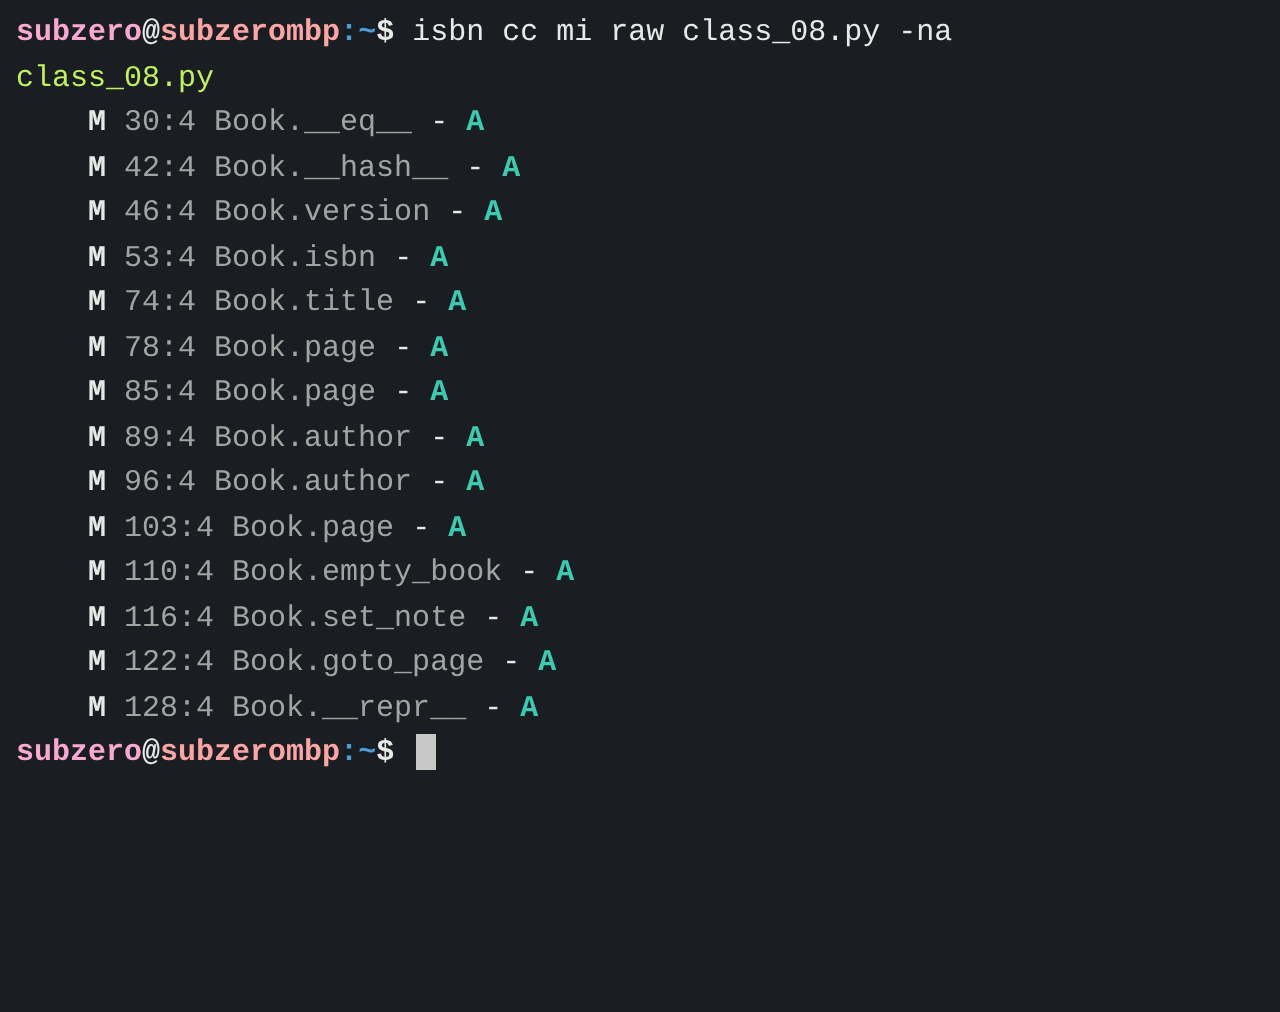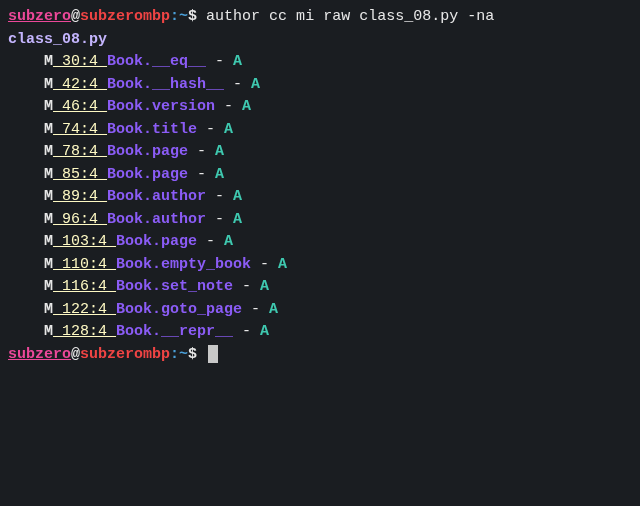--- a/index.html
+++ b/index.html
@@ -14,56 +14,57 @@
       height: 506px;
       overflow: hidden;
       font-weight: bold;
     }
     .terminal {
       padding: 6px 8px;
     }
     .line {
       white-space: pre;
     }
-    .user { color: #ec4899; text-decoration: underline; }
+    .user { color: #f9a8d4; }
     .at { color: #e8e8e8; }
-    .host { color: #ef4444; margin-top: 34px; }
+    .host { color: #fca5a5; margin-top: 34px; }
     .path { color: #4a9fd8; }
     .dollar { color: #e8e8e8; }
     .cmd { color: #e8e8e8; font-weight: normal; }
-    .filename { color: #c4b5fd; font-weight: bold; }
+    .filename { color: #bef264; font-weight: normal; }
     .kind-m { color: #e8e8e8; }
     .kind-c { color: #3fc9b0; }
-    .loc { color: #fef9c3; font-weight: normal; text-decoration: underline; }
-    .name { color: #8b5cf6; font-weight: bold; }
+    .loc { color: #a3a3a3; font-weight: normal; }
+    .name { color: #a3a3a3; font-weight: normal; }
     .dash { color: #e8e8e8; font-weight: normal; }
     .grade { color: #3fc9b0; }
     .cursor {
       display: inline-block;
       width: 10px;
       height: 18px;
       background: #c8c8c8;
       vertical-align: text-bottom;
       margin-left: 2px;
     }
     .indent { display: inline-block; }
   </style>
 </head>
 <body>
 
 <div class="terminal">
 
-  <div class="line"><span class="user">subzero</span><span class="at">@</span><span class="host">subzerombp</span><span class="path">:</span><span class="path">~</span><span class="dollar">$</span><span class="cmd"> </span><span class="cmd">author cc mi raw class_08.py -na</span></div>
+  <div class="line"><span class="user">subzero</span><span class="at">@</span><span class="host">subzerombp</span><span class="path">:</span><span class="path">~</span><span class="dollar">$</span><span class="cmd"> </span><span class="cmd">isbn cc mi raw class_08.py -na</span></div>
 
   <div class="line"><span class="filename">class_08.py</span></div>
 
   <div id="rows">
       <div class="line"><span class="indent">    </span><span class="kind-m">M</span><span class="loc"> 30:4 </span><span class="name">Book.__eq__</span><span class="dash"> - </span><span class="grade">A</span></div>
       <div class="line"><span class="indent">    </span><span class="kind-m">M</span><span class="loc"> 42:4 </span><span class="name">Book.__hash__</span><span class="dash"> - </span><span class="grade">A</span></div>
       <div class="line"><span class="indent">    </span><span class="kind-m">M</span><span class="loc"> 46:4 </span><span class="name">Book.version</span><span class="dash"> - </span><span class="grade">A</span></div>
+      <div class="line"><span class="indent">    </span><span class="kind-m">M</span><span class="loc"> 53:4 </span><span class="name">Book.isbn</span><span class="dash"> - </span><span class="grade">A</span></div>
       <div class="line"><span class="indent">    </span><span class="kind-m">M</span><span class="loc"> 74:4 </span><span class="name">Book.title</span><span class="dash"> - </span><span class="grade">A</span></div>
       <div class="line"><span class="indent">    </span><span class="kind-m">M</span><span class="loc"> 78:4 </span><span class="name">Book.page</span><span class="dash"> - </span><span class="grade">A</span></div>
       <div class="line"><span class="indent">    </span><span class="kind-m">M</span><span class="loc"> 85:4 </span><span class="name">Book.page</span><span class="dash"> - </span><span class="grade">A</span></div>
       <div class="line"><span class="indent">    </span><span class="kind-m">M</span><span class="loc"> 89:4 </span><span class="name">Book.author</span><span class="dash"> - </span><span class="grade">A</span></div>
       <div class="line"><span class="indent">    </span><span class="kind-m">M</span><span class="loc"> 96:4 </span><span class="name">Book.author</span><span class="dash"> - </span><span class="grade">A</span></div>
       <div class="line"><span class="indent">    </span><span class="kind-m">M</span><span class="loc"> 103:4 </span><span class="name">Book.page</span><span class="dash"> - </span><span class="grade">A</span></div>
       <div class="line"><span class="indent">    </span><span class="kind-m">M</span><span class="loc"> 110:4 </span><span class="name">Book.empty_book</span><span class="dash"> - </span><span class="grade">A</span></div>
       <div class="line"><span class="indent">    </span><span class="kind-m">M</span><span class="loc"> 116:4 </span><span class="name">Book.set_note</span><span class="dash"> - </span><span class="grade">A</span></div>
       <div class="line"><span class="indent">    </span><span class="kind-m">M</span><span class="loc"> 122:4 </span><span class="name">Book.goto_page</span><span class="dash"> - </span><span class="grade">A</span></div>
       <div class="line"><span class="indent">    </span><span class="kind-m">M</span><span class="loc"> 128:4 </span><span class="name">Book.__repr__</span><span class="dash"> - </span><span class="grade">A</span></div>

